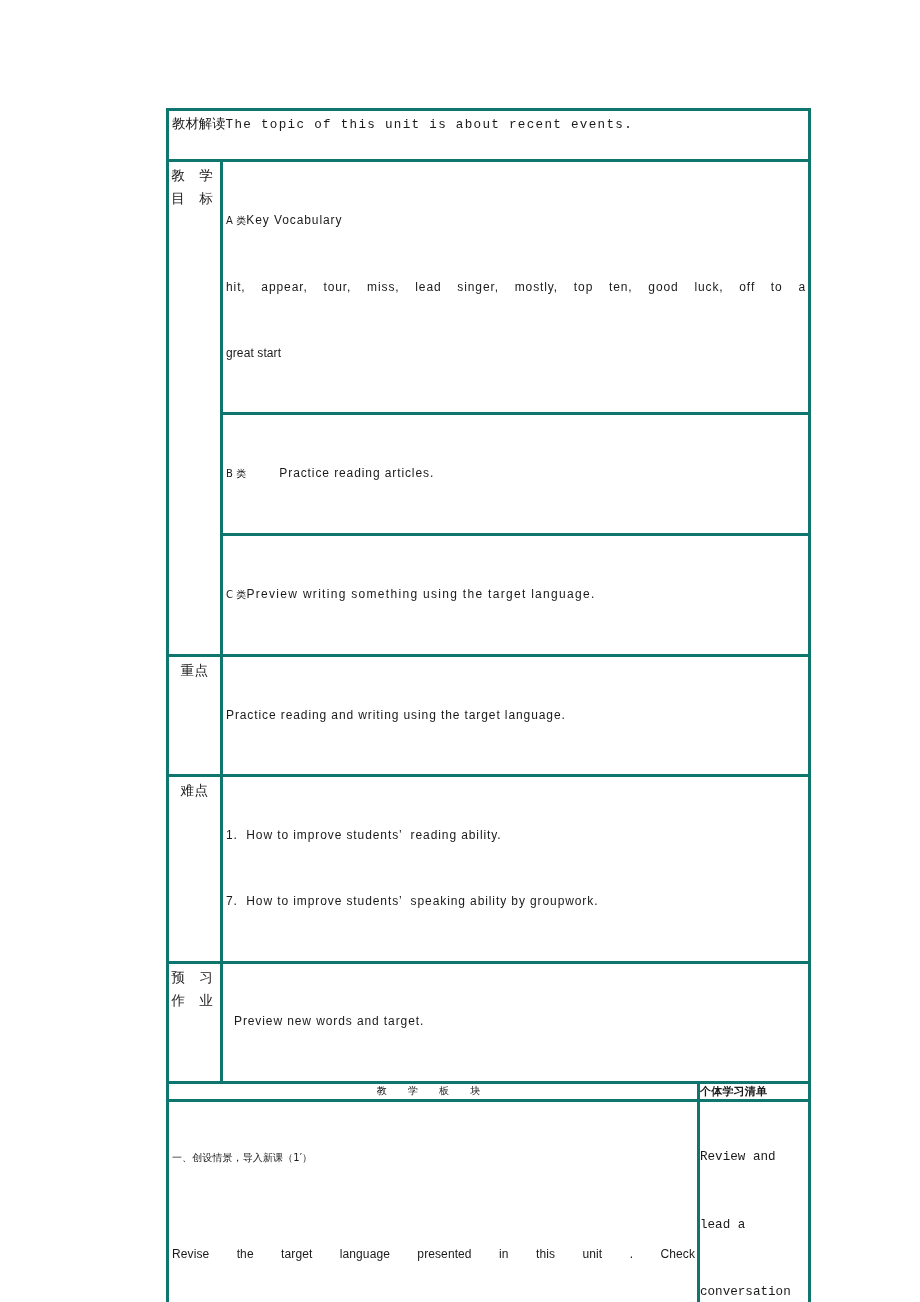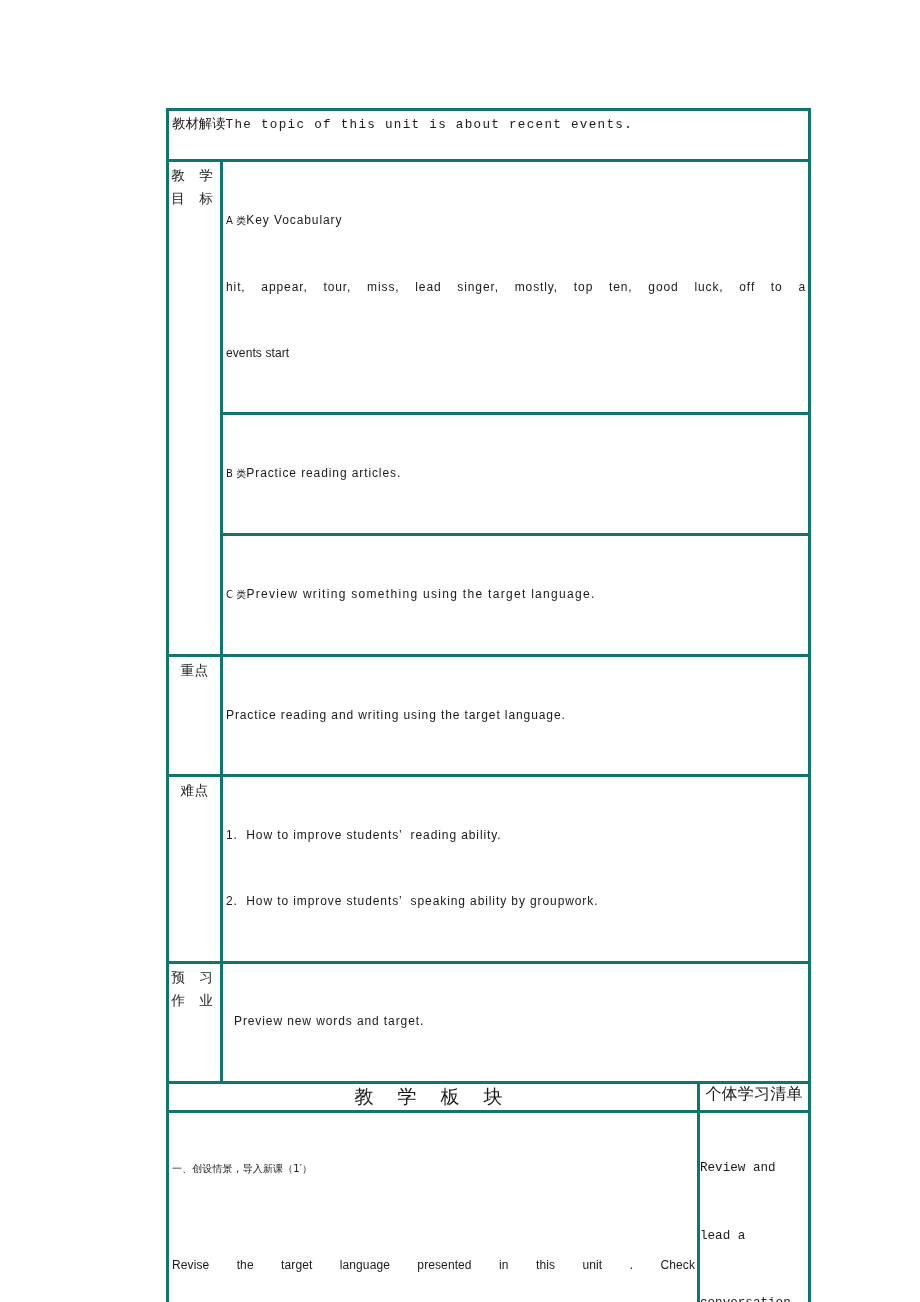--- a/index.html
+++ b/index.html
@@ -105,30 +105,30 @@
     text-align: justify;
     text-align-last: justify;
   }
   .plain-line { display: block; }
   .spread-mid  { letter-spacing: 0.9px; }
 
   
   .section-head {
     text-align: center;
     font-family: "DejaVu Sans", sans-serif;
-    font-size: 19px;
+    font-size: 10px;
     letter-spacing: 9px;
     padding: 24px 0 22px 0;
   }
   .right-head {
-    text-align: center;
-    font-family: "DejaVu Sans", sans-serif;
-    font-size: 16px;
+    font-family: "DejaVu Sans", sans-serif;
+    font-size: 11px;
     padding: 24px 0 22px 0;
     letter-spacing: 0.2px;
+    font-weight: bold;
   }
 
   .right-cell {
     font-family: "Liberation Mono", "DejaVu Sans Mono", monospace;
     font-size: 12.6px;
     line-height: 1.78;
     padding: 3px 1px 3px 2px;
     white-space: pre-wrap;
   }
   .right-cell .rl { display: block; }
@@ -164,29 +164,29 @@
         <td class="label-cell" rowspan="3">
           <span class="label-inner">
             <span class="lw">教 学</span><br>
             <span class="lw">目 标</span>
           </span>
         </td>
         <td colspan="2">
           <div class="cell-pad">
             <span class="plain-line"><span class="cn">A 类</span><span class="mono" style="letter-spacing:0.9px;">Key Vocabulary</span></span>
             <span class="just-line mono spread-mid">hit, appear, tour, miss, lead singer, mostly, top ten, good luck, off to a</span>
-            <span class="plain-line mono">events start</span>
-          </div>
-        </td>
-      </tr>
-
-      <tr>
-        <td colspan="2" class="row-h60">
-          <div class="cell-pad">
-            <span class="plain-line"><span class="cn">B 类</span><span class="mono" style="letter-spacing:0.9px;">Practice reading articles.</span></span>
+            <span class="plain-line mono">great start</span>
+          </div>
+        </td>
+      </tr>
+
+      <tr>
+        <td colspan="2" class="row-h60">
+          <div class="cell-pad">
+            <span class="plain-line"><span class="cn">B 类</span><span class="mono" style="letter-spacing:0.9px;margin-left:33px;">Practice reading articles.</span></span>
           </div>
         </td>
       </tr>
 
       <tr>
         <td colspan="2" class="row-h60">
           <div class="cell-pad">
             <span class="plain-line"><span class="cn">C 类</span><span class="mono" style="letter-spacing:1.3px;">Preview writing something using the target language.</span></span>
           </div>
         </td>
@@ -203,21 +203,21 @@
         </td>
       </tr>
 
       <tr>
         <td class="label-cell">
           <span class="label-inner">难点</span>
         </td>
         <td colspan="2">
           <div class="cell-pad">
             <span class="plain-line mono spread-mid">1.  How to improve students’  reading ability.</span>
-            <span class="plain-line mono spread-mid">2.  How to improve students’  speaking ability by groupwork.</span>
+            <span class="plain-line mono spread-mid">7.  How to improve students’  speaking ability by groupwork.</span>
           </div>
         </td>
       </tr>
 
       <tr>
         <td class="label-cell">
           <span class="label-inner">
             <span class="lw">预 习</span><br>
             <span class="lw">作 业</span>
           </span>

